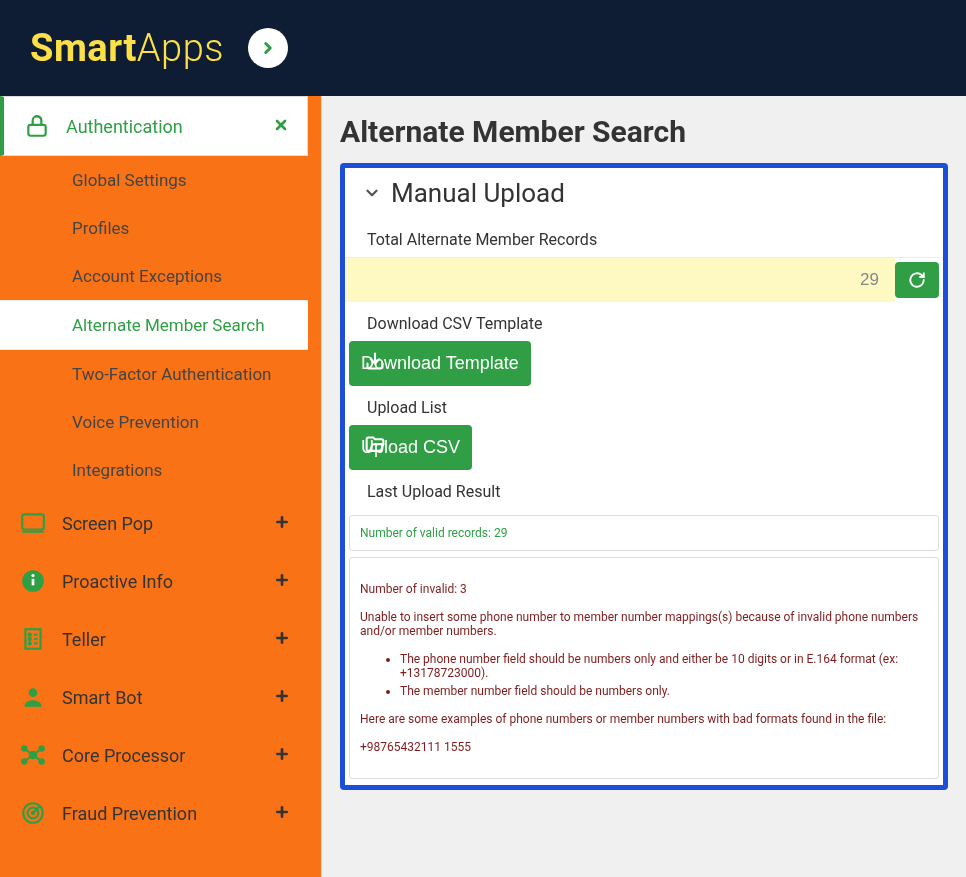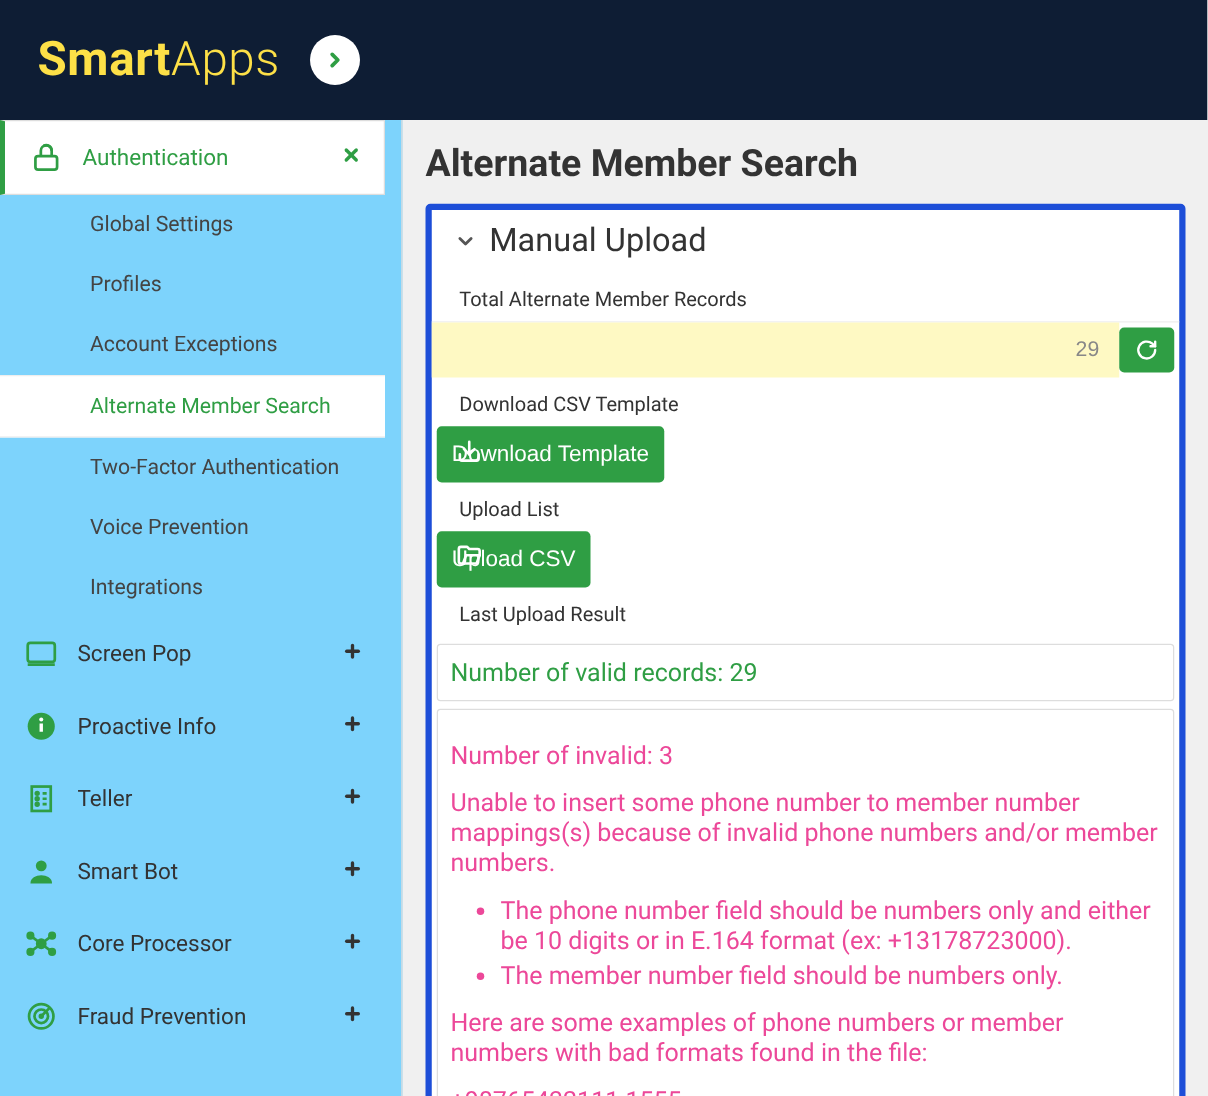--- a/index.html
+++ b/index.html
@@ -31,21 +31,21 @@
     cursor: pointer;
   }
 
   .layout {
     display: flex;
     height: calc(877px - 96px);
   }
 
   .sidebar {
     width: 322px;
-    background: #7dd3fc;
+    background: #f97316;
     border-right: 1px solid #ddd;
     overflow-y: auto;
     position: relative;
   }
   .sidebar::-webkit-scrollbar { width: 14px; }
   .sidebar::-webkit-scrollbar-thumb { background: #c7c7c7; }
   .sidebar-inner { width: 308px; }
 
   .nav-item {
     display: flex;
@@ -170,25 +170,25 @@
     position: relative;
   }
   .green-btn .btn-icon {
     position: absolute;
     left: 16px;
   }
   .result-box {
     margin: 6px 4px;
     border: 1px solid #ddd;
     padding: 10px;
-    font-size: 20px;
+    font-size: 12px;
     border-radius: 3px;
   }
   .result-box.valid { color: #2f9e44; }
-  .result-box.invalid { color: #ec4899; }
+  .result-box.invalid { color: #7f1d1d; }
   .result-box.invalid p { margin: 14px 0; }
   .result-box.invalid ul { margin: 8px 0 8px 40px; }
   .result-box.invalid li { margin: 4px 0; }
 </style>
 </head>
 <body>
 
 <div class="header">
   <div class="brand">
     <strong>Smart</strong><span>Apps</span>

